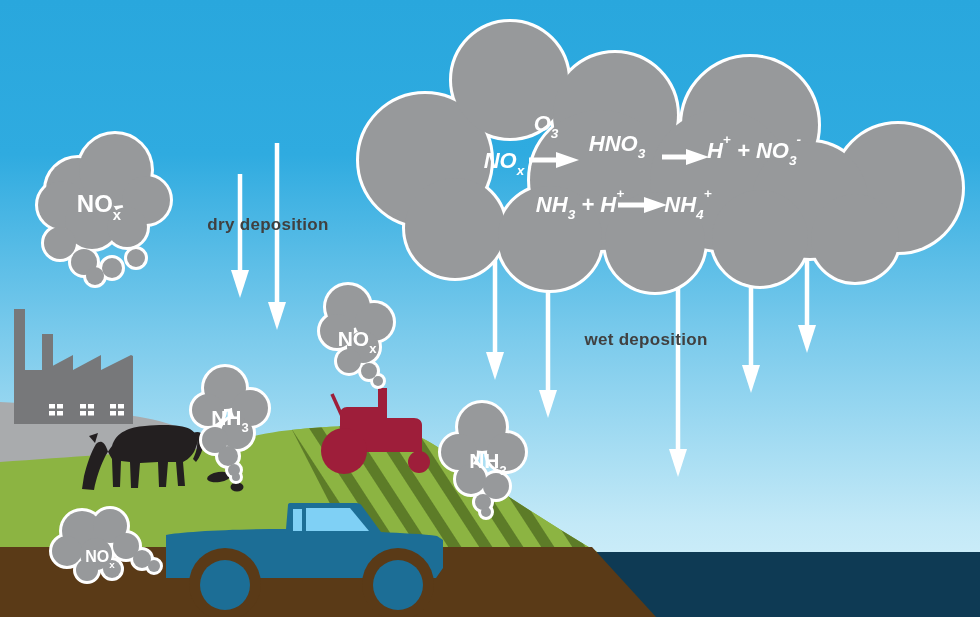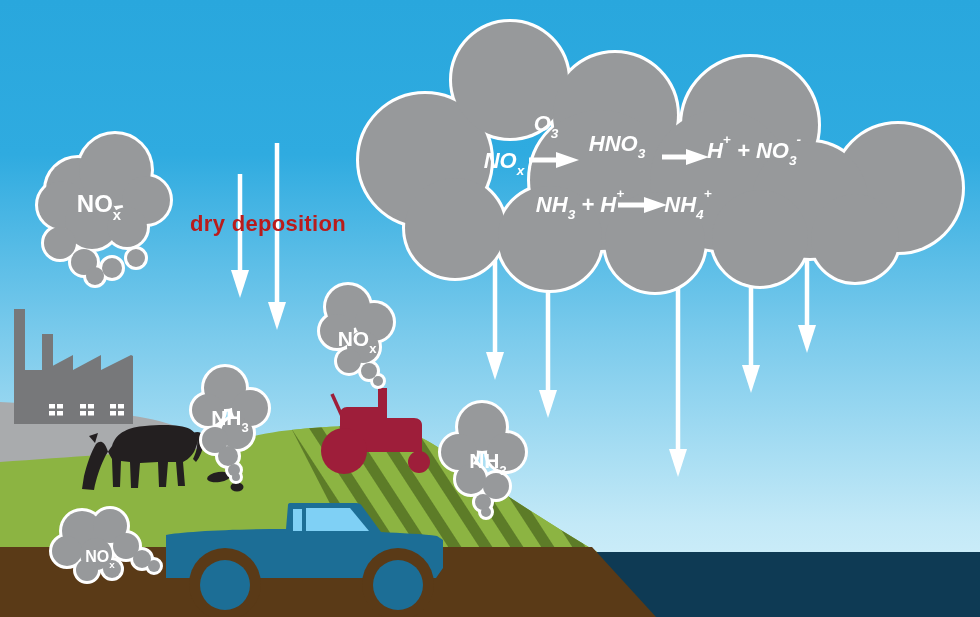--- a/index.html
+++ b/index.html
@@ -4,21 +4,21 @@
 <style>
   html,body{margin:0;padding:0;background:#fff;}
   .stage{position:relative;width:980px;height:617px;overflow:hidden;
          font-family:"Liberation Sans","DejaVu Sans",sans-serif;}
   .stage svg{position:absolute;left:0;top:0;display:block;}
   .lbl{position:absolute;transform:translate(-50%,-50%);font-weight:700;
        white-space:nowrap;line-height:1;}
   .lbl sub{font-size:62%;position:relative;top:0.15em;line-height:0;}
   .lbl sup{font-size:62%;position:relative;top:-0.45em;line-height:0;}
   .eq{color:#ffffff;font-size:22px;font-style:italic;}
-  .depo{color:#b91c1c;font-size:22px;letter-spacing:.3px;}
+  .depo{color:#404040;font-size:17px;letter-spacing:.3px;}
   .cl{color:#ffffff;font-size:21px;}
   .cl-lg{font-size:24px;}
   .cl-sm{font-size:16px;}
   .cloud-outline{fill:#97999b;stroke:#ffffff;stroke-width:6;}
   .cloud-fill{fill:#97999b;stroke:none;}
   .arrow-shaft{stroke:#ffffff;stroke-width:4.5;fill:none;}
   .arrow-head{fill:#ffffff;stroke:none;}
   .eq-shaft{stroke:#ffffff;stroke-width:5;fill:none;}
 </style>
 </head>
@@ -228,19 +228,20 @@
   </svg>
 
   <div class="lbl eq" style="left:546px;top:124px;"><span>O</span><sub>3</sub></div>
   <div class="lbl eq" style="left:504px;top:161px;"><span>NO</span><sub>x</sub></div>
   <div class="lbl eq" style="left:617px;top:144px;"><span>HNO</span><sub>3</sub></div>
   <div class="lbl eq" style="left:754px;top:151px;"><span>H</span><sup>+</sup><span> + NO</span><sub>3</sub><sup>-</sup></div>
   <div class="lbl eq" style="left:580px;top:205px;"><span>NH</span><sub>3</sub><span> + H</span><sup>+</sup></div>
   <div class="lbl eq" style="left:688px;top:205px;"><span>NH</span><sub>4</sub><sup>+</sup></div>
 
   <div class="lbl depo" style="left:268px;top:224px;">dry deposition</div>
+  <div class="lbl depo" style="left:646px;top:339px;">wet deposition</div>
 
   <div class="lbl cl cl-lg" style="left:99px;top:204px;"><span>NO</span><sub>x</sub></div>
   <div class="lbl cl" style="left:230px;top:417px;"><span>NH</span><sub>3</sub></div>
   <div class="lbl cl" style="left:357px;top:338px;"><span>NO</span><sub>x</sub></div>
   <div class="lbl cl" style="left:488px;top:460px;"><span>NH</span><sub>3</sub></div>
   <div class="lbl cl cl-sm" style="left:100px;top:557px;"><span>NO</span><sub>x</sub></div>
 </div>
 
 </body></html>

